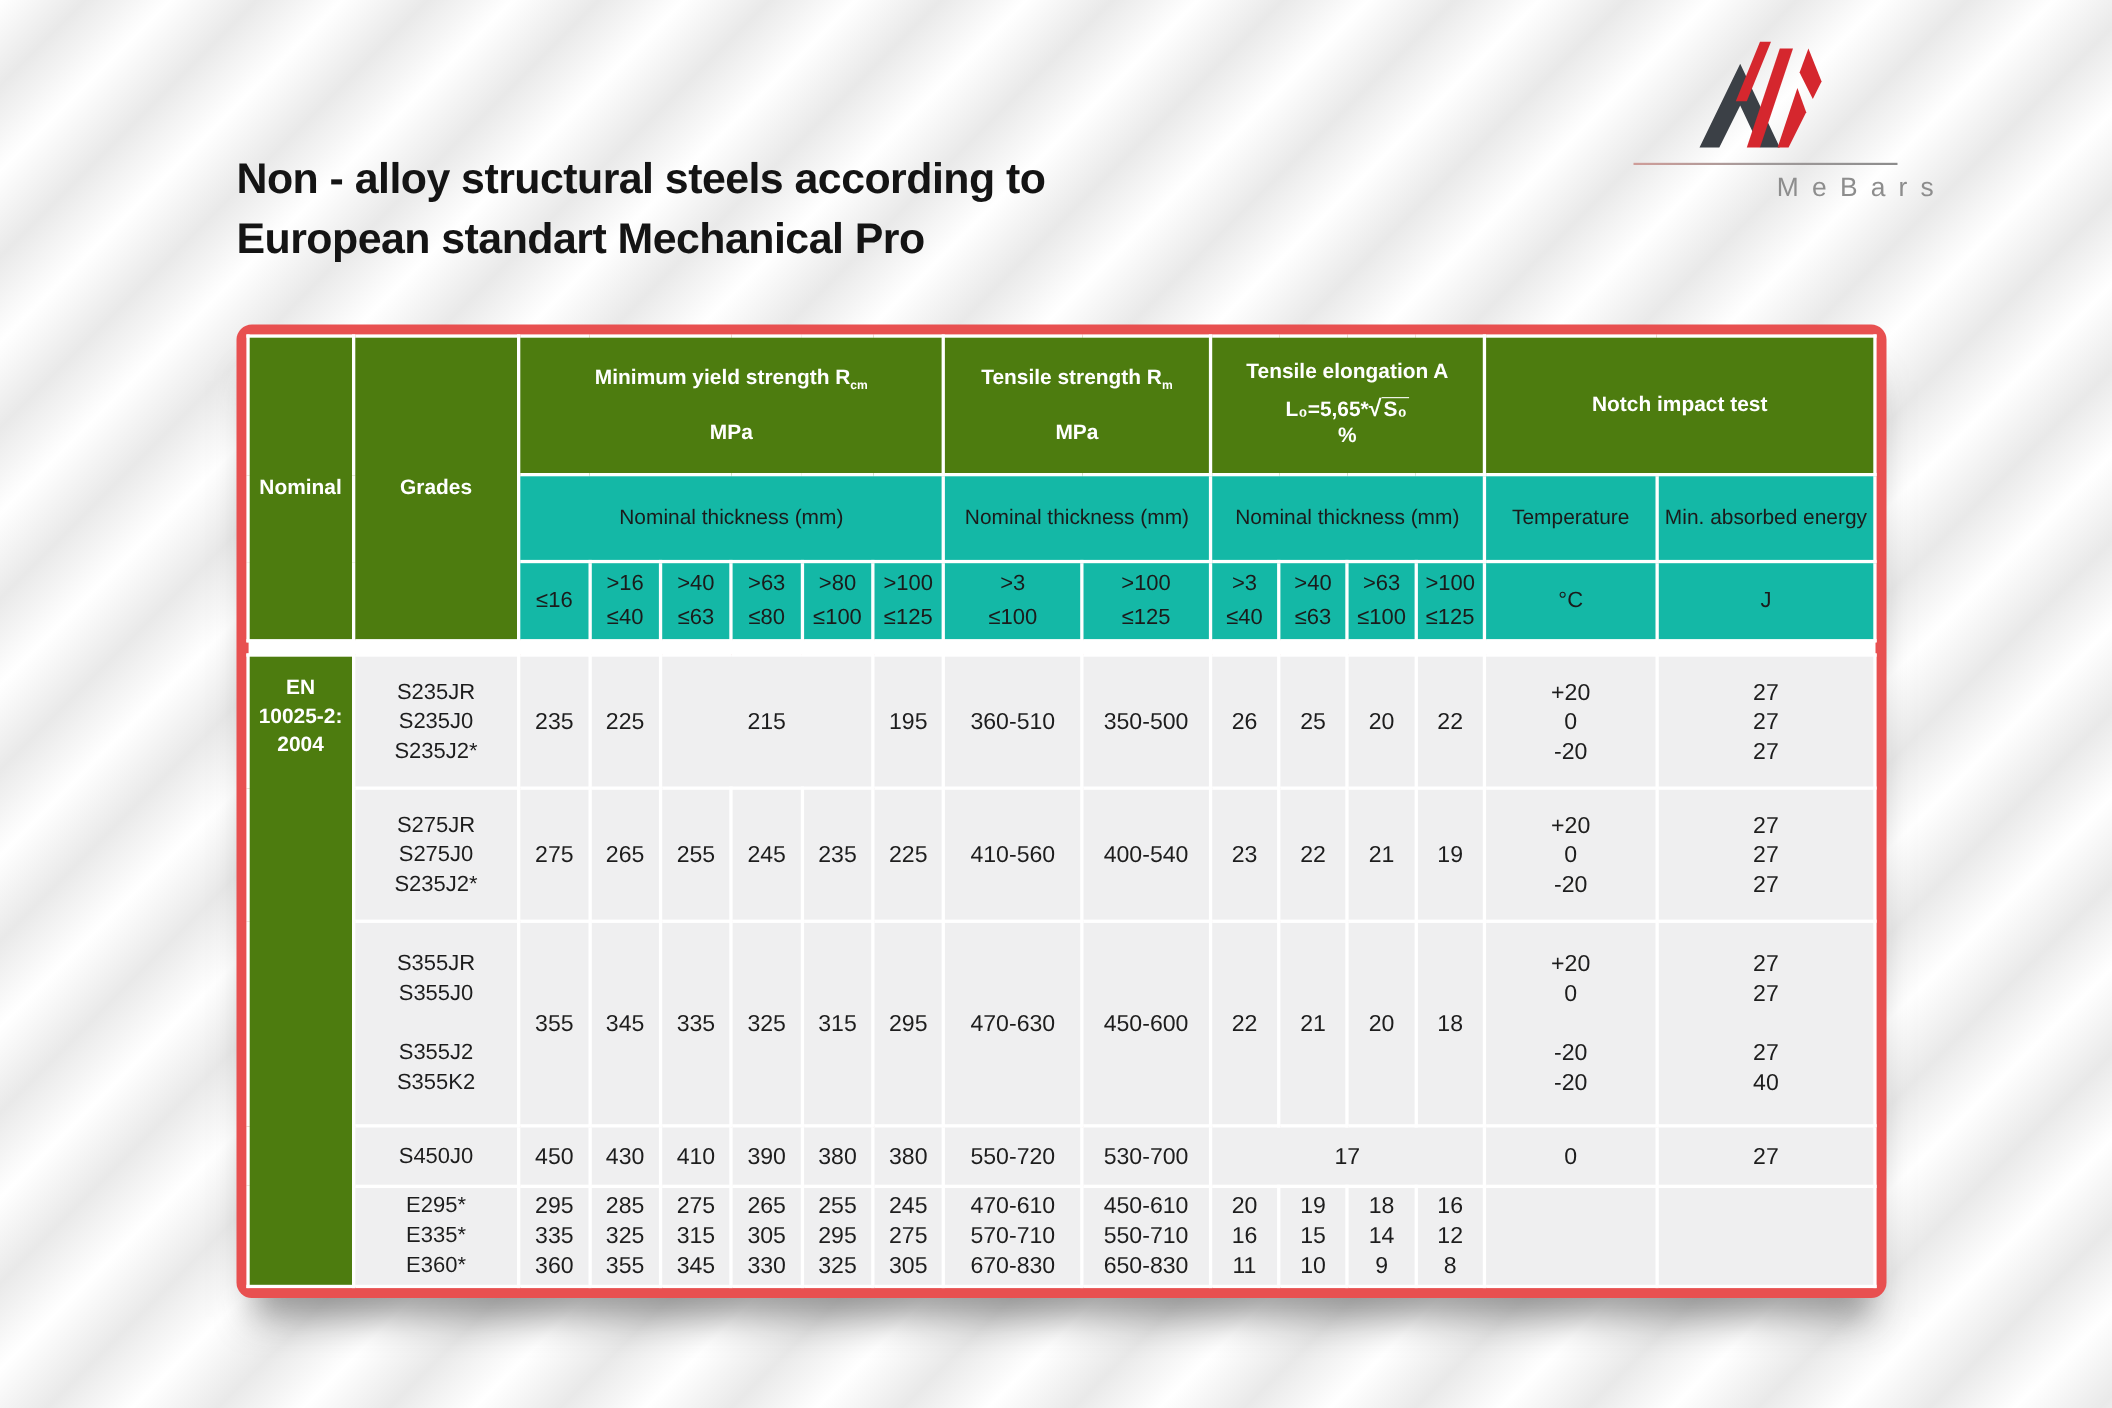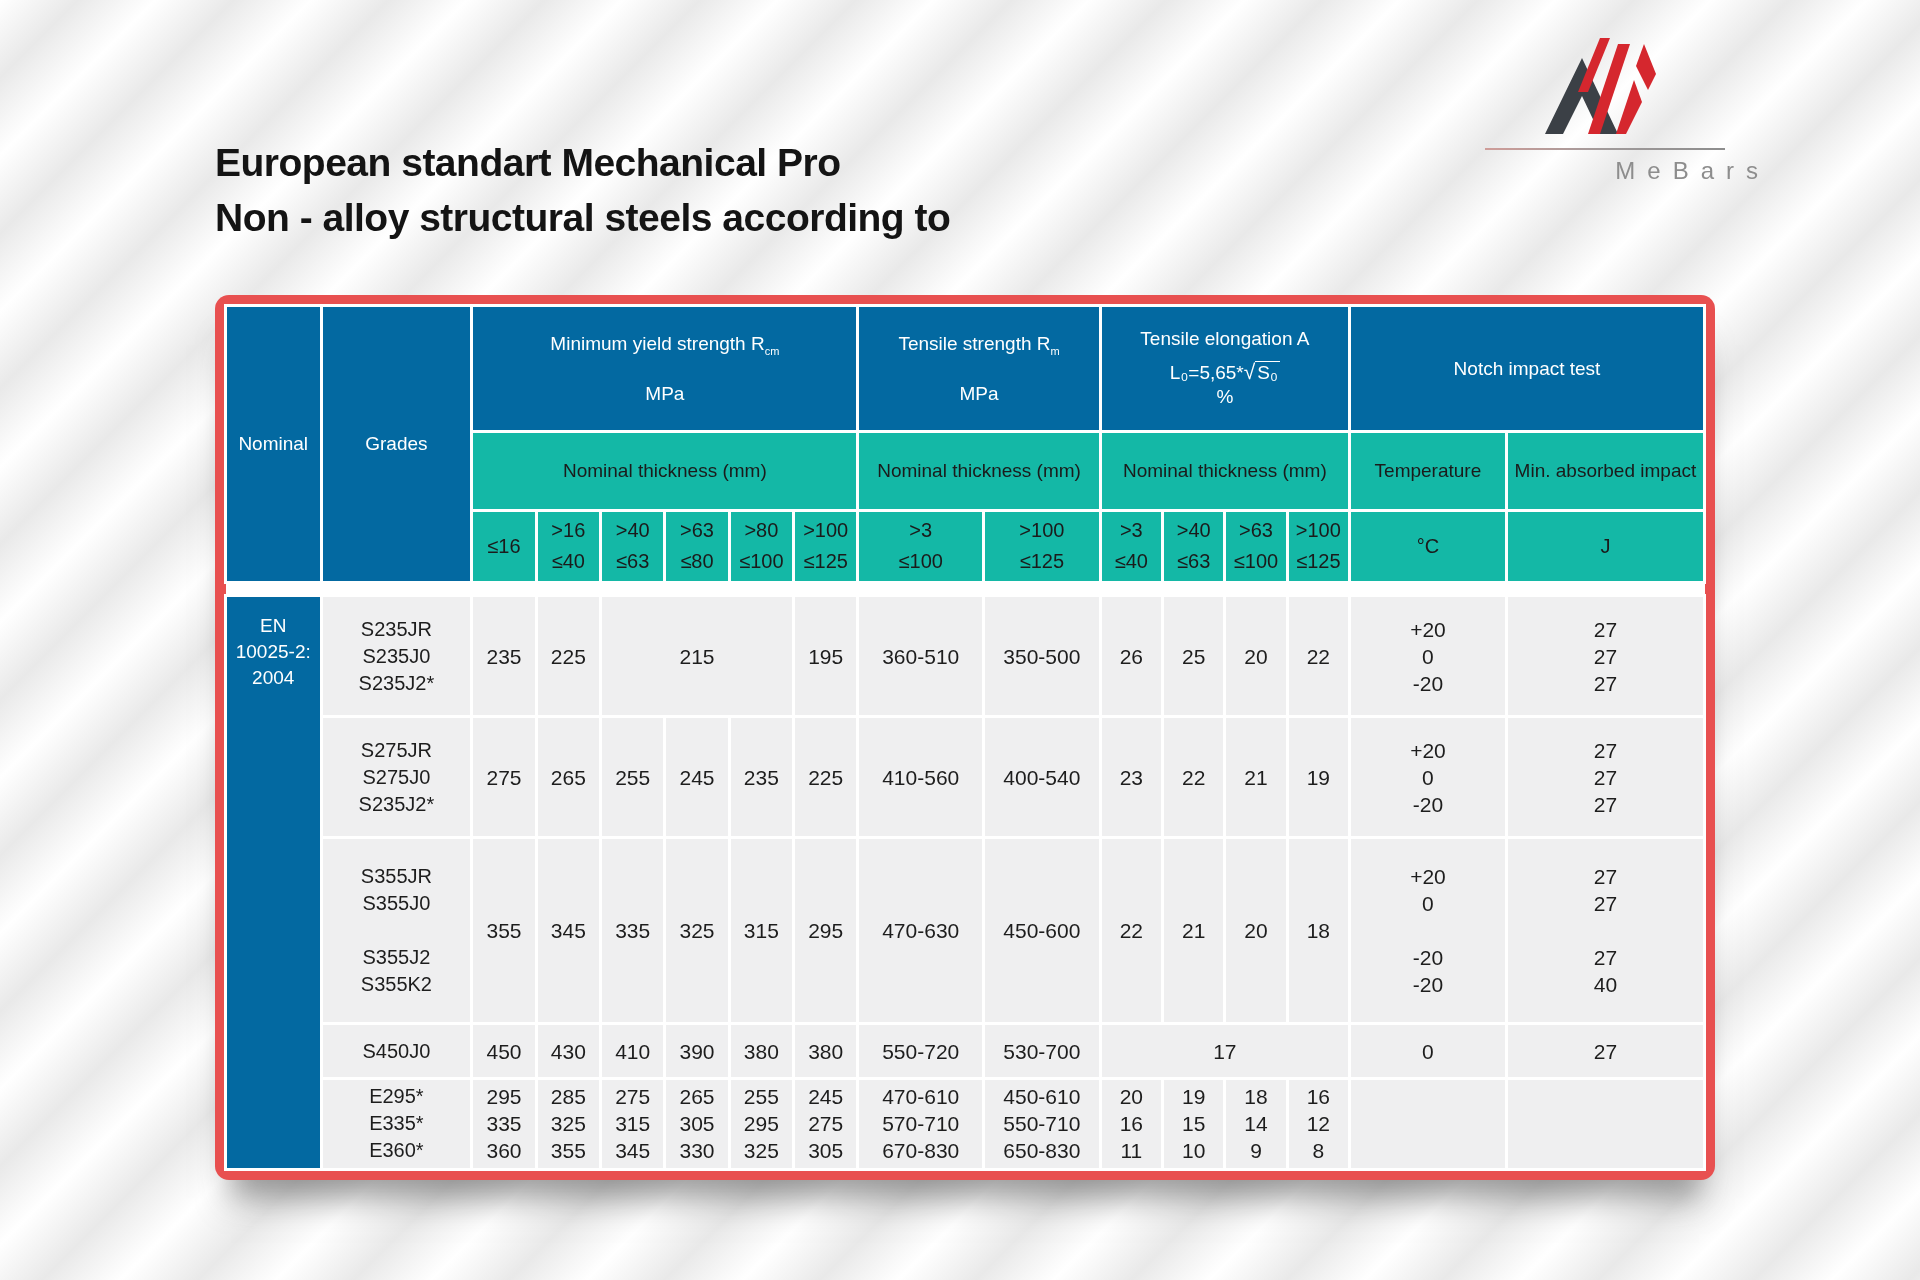--- a/index.html
+++ b/index.html
@@ -21,42 +21,42 @@
   .logo-sub{font-size:24px;color:#8d8d8d;letter-spacing:12px;padding-left:12px;text-align:right;}
   
   .table-frame{
     position:absolute;left:215px;top:295px;width:1500px;height:885px;
     background:#e85050;border-radius:14px;padding:9px;box-sizing:border-box;
     box-shadow:0 34px 30px -16px rgba(60,60,60,0.5);
   }
   table.steel{width:100%;height:100%;border-collapse:collapse;table-layout:fixed;}
   table.steel td{border:3px solid #ffffff;text-align:center;vertical-align:middle;
     padding:2px 4px;box-sizing:border-box;}
-  .dark{background:#0369a1;color:#ffffff;font-size:19px;font-weight:400;}
+  .dark{background:#4d7c0f;color:#ffffff;font-size:19px;font-weight:700;}
   .gray{background:#14b8a6;color:#1b1b1b;font-size:19px;}
   .cell{background:#efeff0;color:#1d1d1d;font-size:21px;line-height:27px;}
   .pre{white-space:pre-line;}
   tr.h3 td{line-height:31px;font-size:20px;}
   tr.spacer td{background:#ffffff;border:none;height:13px;padding:0;}
   .std-val{vertical-align:top !important;padding-top:16px !important;
     font-size:19px;line-height:26px;}
   .g-title{margin-bottom:26px;}
   .g-title-tight{margin-bottom:10px;}
   .g-line{line-height:24px;}
   sub{font-size:11px;}
   .sqrt{font-size:21px;}
   .rad{border-top:1.5px solid #fff;padding:0 2px;text-align:center;}
   .grades-cell{font-size:20px;}
 </style>
 </head>
 <body>
 
 <div class="page-title">
+  <div>Non - alloy structural steels according to</div>
   <div>European standart Mechanical Pro</div>
-  <div>Non - alloy structural steels according to</div>
 </div>
 
 <div class="logo">
   <svg width="150" height="110" viewBox="0 0 150 110">
     <path d="M15,104 L52,28 L88,104 L70,104 L52,66 L33,104 Z" fill="#3b4046"></path>
     <path d="M48,62 L70,8 L80,8 L58,62 Z" fill="#d5272e"></path>
     <path d="M58,104 L88,14 L100,14 L70,104 Z" fill="#d5272e"></path>
     <path d="M86,104 L104,50 L112,72 L96,104 Z" fill="#d5272e"></path>
     <path d="M106,36 L114,14 L126,44 L118,60 Z" fill="#d5272e"></path>
   </svg>
@@ -103,21 +103,21 @@
       <div class="g-line">%</div>
     </td>
     <td colspan="2" class="dark">Notch impact test</td>
   </tr>
 
   <tr style="height:78px">
     <td colspan="6" class="gray">Nominal thickness (mm)</td>
     <td colspan="2" class="gray">Nominal thickness (mm)</td>
     <td colspan="4" class="gray">Nominal thickness (mm)</td>
     <td class="gray">Temperature</td>
-    <td class="gray">Min. absorbed impact</td>
+    <td class="gray">Min. absorbed energy</td>
   </tr>
 
   <tr class="h3" style="height:71px">
     <td class="gray pre">≤16</td>
     <td class="gray pre">&gt;16
 ≤40</td>
     <td class="gray pre">&gt;40
 ≤63</td>
     <td class="gray pre">&gt;63
 ≤80</td>

